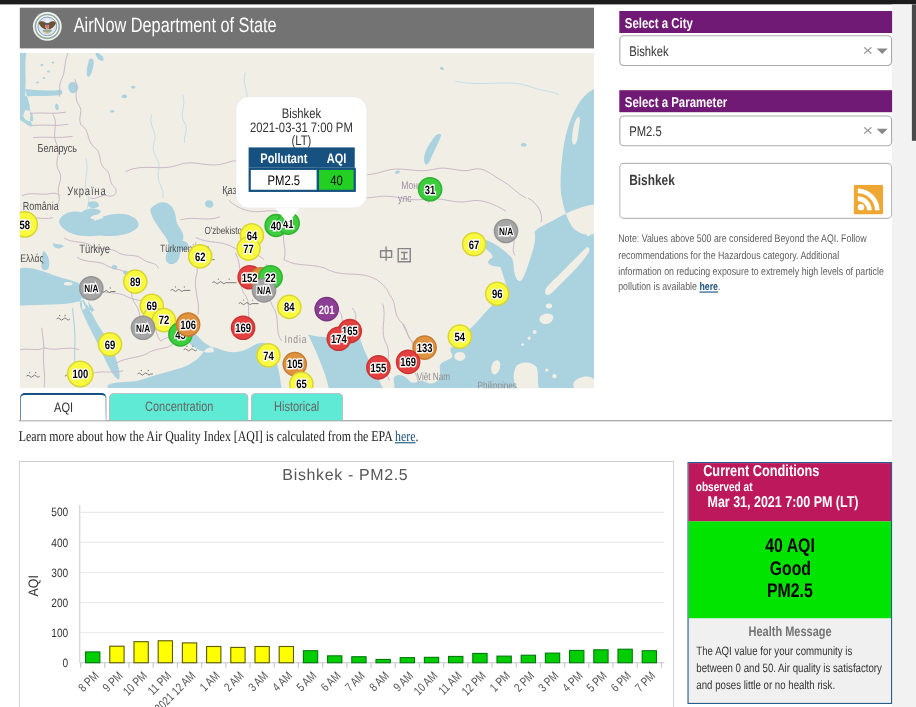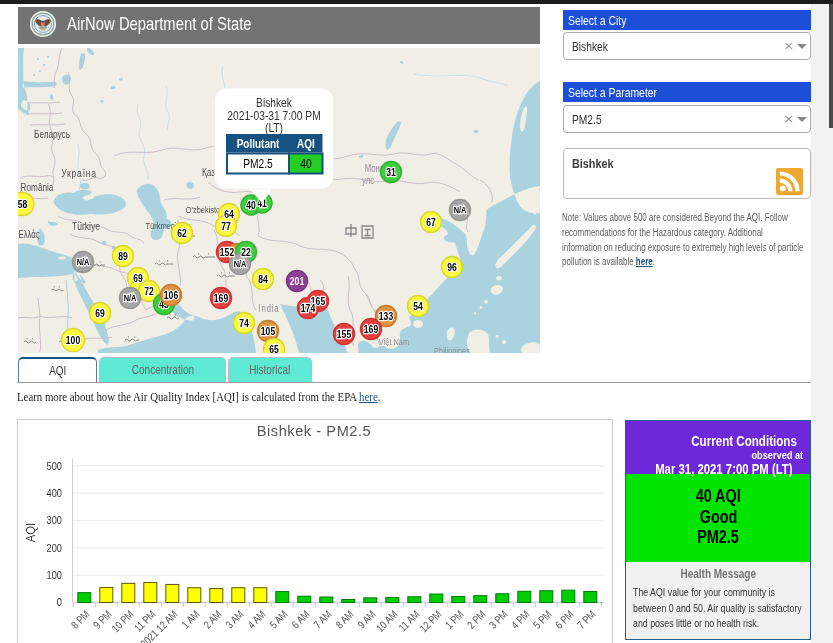--- a/index.html
+++ b/index.html
@@ -7,21 +7,21 @@
     font-family:"Liberation Sans", sans-serif; position:relative; }
   .abs { position:absolute; }
   .nx { display:inline-block; transform:scaleX(0.8); transform-origin:0 50%; white-space:nowrap; }
   .nc { display:inline-block; transform:scaleX(0.8); transform-origin:50% 50%; white-space:nowrap; }
   #topbar { left:0; top:0; width:833px; height:4px; background:#1c1c1c; }
   #rightgutter { left:811px; top:4px; width:22px; height:639px; background:#f2f2f2; }
   #thumb { left:829px; top:4px; width:4px; height:124px; background:#4a4a4a; }
   #titlebar { left:18px; top:7px; width:522px; height:37px; background:#737373; }
   #titlebar .t { position:absolute; left:49px; top:calc(50% - 2px); transform:translateY(-50%);
      color:#fff; font-size:19px; }
-  .bluehead { background:#1d4ed8; color:#fff; font-weight:normal; font-size:13px;
+  .bluehead { background:#701a75; color:#fff; font-weight:bold; font-size:13px;
      line-height:22px; padding-left:5px; width:248px; height:20px; }
   #cityhead { left:563px; top:10px; }
   #paramhead { left:563px; top:82px; }
   .selbox { left:563px; width:248px; height:28px; background:#fff;
      border:1px solid #aaa; border-radius:4px; font-size:12.8px; color:#333; }
   .selbox .val { position:absolute; left:8px; top:50%; transform:translateY(-50%); }
   .selbox .x { position:absolute; left:219px; top:50%; transform:translateY(-50%) scale(0.9,0.8);
      color:#999; font-size:14px; }
   .selbox .car { position:absolute; left:233px; top:50%; transform:translateY(-2px);
      width:0; height:0; border-left:5px solid transparent; border-right:5px solid transparent;
@@ -39,21 +39,21 @@
   #tab1 { left:18px; width:79px; background:#fff; border:1px solid #5b7f99; border-top:2px solid #17517f; border-bottom:none;
      color:#333; line-height:24px; z-index:3;}
   #tab2 { left:99px; width:127px; }
   #tab3 { left:228px; width:84px; }
   .tabg { background:#5eead4; border:1px solid #bcbcbc; border-bottom:none; color:#666;
      line-height:24px; }
   #learn { left:17px; top:389px; font-size:13.5px; color:#222;font-family:Liberation Serif, serif; }
   #learn a { color:#17517f; text-decoration:underline; }
   #cc { left:625px; top:420px; width:186px; height:220px; border:1px solid #265f8d;
      background:#f0f0f0; }
-  #cc .hd { background:#6d28d9; color:#fff; text-align:right; height:53px; padding-top:12px;}
+  #cc .hd { background:#be185d; color:#fff; text-align:left; height:53px; padding-top:0;}
   #cc .hd .l1 { font-size:14.5px; font-weight:bold; }
   #cc .hd .l2 { font-size:11.5px; font-weight:bold; }
   #cc .hd .l3 { font-size:14.2px; font-weight:bold; }
   #cc .grn { background:#00e400; height:88px; text-align:center; color:#000; padding-top:12px; }
   #cc .grn div { font-size:18px; font-weight:bold; line-height:20.5px; }
   #cc .hm { text-align:center; font-size:12.5px; font-weight:bold; color:#737373; margin-top:5px; }
   #cc .hmt { font-size:11px; color:#333; padding:4px 0 0 7px; line-height:15.5px; }
 </style>
 </head>
 <body>

